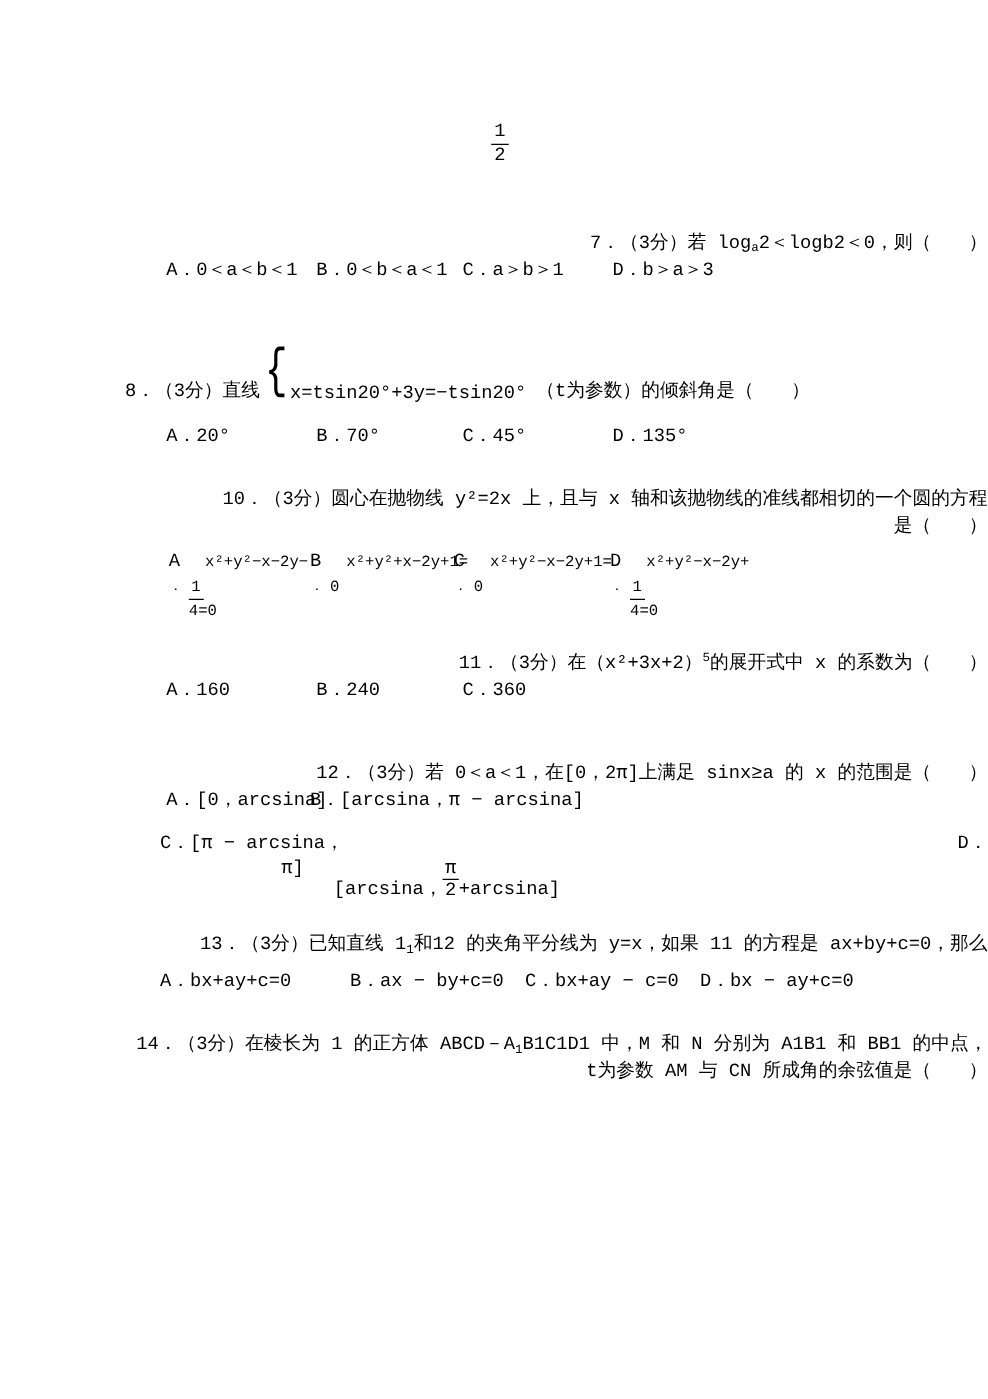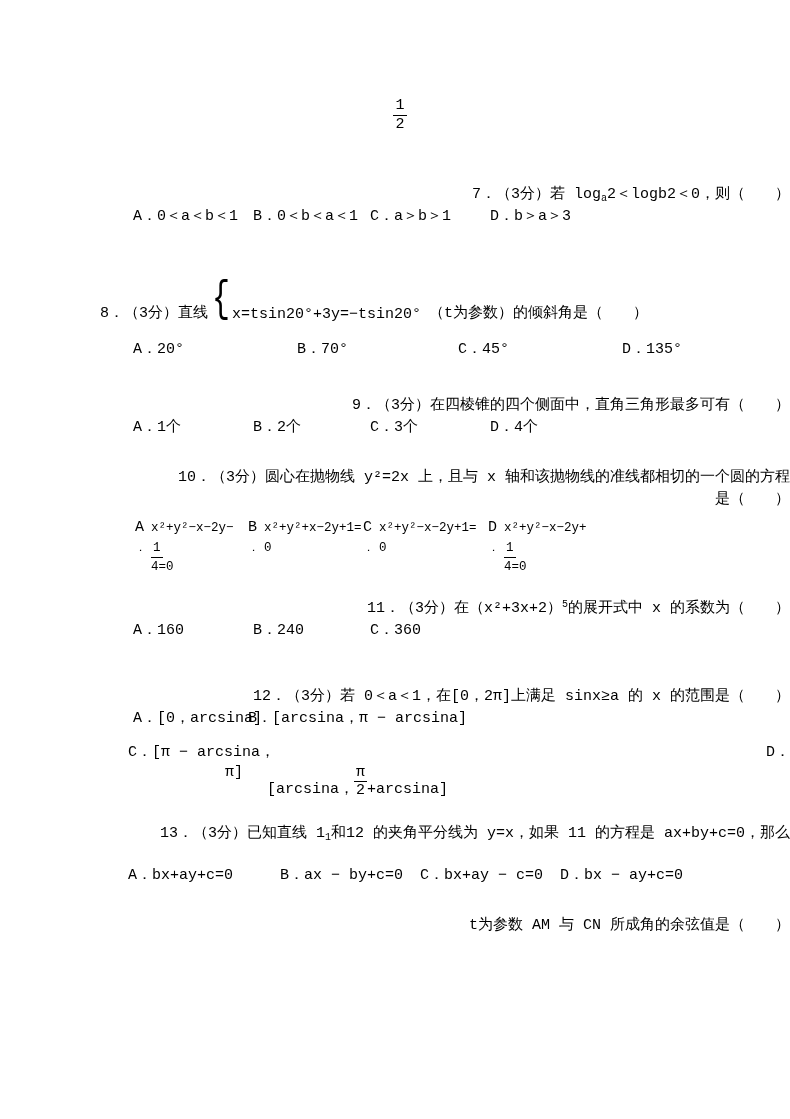--- a/index.html
+++ b/index.html
@@ -26,21 +26,21 @@
   
   .q8row{display:flex;align-items:flex-end;}
   .sysbox{display:flex;align-items:center;margin:0 8px 0 4px;}
   .brace{font-size:30px;line-height:44px;display:inline-block;transform:scaleY(1.45);transform-origin:center;margin-right:2px;}
   .syslines{display:flex;flex-direction:row;line-height:21px;white-space:nowrap;margin-top:32px;}
   
   .o10{display:flex;align-items:flex-start;}
   .o10 .lcol{display:flex;flex-direction:column;width:16px;line-height:22px;flex:none;}
   .o10 .lcol .dot{line-height:18px;font-size:11px;}
   .o10 .fcol{display:flex;flex-direction:column;font-size:12.5px;line-height:22px;}
-  .o10 .eqline{line-height:22px;}
+  .o10 .eqline{line-height:22px;margin-left:13px;}
   .l2col{display:flex;flex-direction:column;align-items:flex-start;line-height:18px;}
   .l2col .fn{border-bottom:1px solid #000;padding:0 2px;}
   .l2col .frow{display:flex;}
   .o10 .zeroline{line-height:18px;}
   
   .optc .l2{padding-left:27px;line-height:18px;}
   .optd{display:flex;flex-direction:column;}
   .optd .l2{display:flex;align-items:flex-end;padding-left:24px;line-height:18px;white-space:nowrap;}
   .optd .vfrac{line-height:17px;}
 </style>
@@ -71,37 +71,28 @@
       <span>8．（3分）直线</span>
       <span class="sysbox">
         <span class="brace">{</span>
         <span class="syslines">
           <span>x=tsin20°+3</span>
           <span>y=−tsin20°</span>
         </span>
       </span>
       <span>（t为参数）的倾斜角是（　　）</span>
     </div>
-    <div class="opts g4" style="margin-top:14px;gap:44px;">
+    <div class="opts g4" style="margin-top:14px;">
       <span class="opt"><span>A．</span><span>20°</span></span>
       <span class="opt"><span>B．</span><span>70°</span></span>
       <span class="opt"><span>C．</span><span>45°</span></span>
       <span class="opt"><span>D．</span><span>135°</span></span>
     </div>
   </section>
 
-  <section style="margin-top:34px;">
-    <span class="line">9．（3分）在四棱锥的四个侧面中，直角三角形最多可有（　　）</span>
-    <div class="opts g4">
-      <span class="opt"><span>A．</span><span>1个</span></span>
-      <span class="opt"><span>B．</span><span>2个</span></span>
-      <span class="opt"><span>C．</span><span>3个</span></span>
-      <span class="opt"><span>D．</span><span>4个</span></span>
-    </div>
-  </section>
 
   <section style="margin-top:28px;">
     <span class="line">10．（3分）圆心在抛物线 y²=2x 上，且与 x 轴和该抛物线的准线都相切的一个圆的方程</span>
     <span class="line">是（　　）</span>
     <div class="opts g10">
       <span class="o10">
         <span class="lcol">
             <span>A</span>
             <span class="dot">．</span>
           </span>
@@ -184,25 +175,26 @@
               <span>2</span>
             </span>
           <span>+arcsina]</span>
         </span>
       </span>
     </div>
   </section>
 
   <section style="margin-top:24px;">
     <span class="line"><span>13．（3分）已知直线 1</span><sub>1</sub><span>和12 的夹角平分线为 y=x，如果 11 的方程是 ax+by+c=0，那么</span></span>
-    <div class="opts g13" style="margin-top:20px;">
+    <div class="opts g13" style="margin-top:8px;">
       <span class="opt"><span>A．</span><span>bx+ay+c=0</span></span>
       <span class="opt"><span>B．</span><span>ax − by+c=0</span></span>
       <span class="opt"><span>C．</span><span>bx+ay − c=0</span></span>
       <span class="opt"><span>D．</span><span>bx − ay+c=0</span></span>
     </div>
   </section>
 
   <section style="margin-top:28px;">
+    <span class="line"><span>14．（3分）在棱长为 1 的正方体 ABCD－A</span><sub>1</sub><span>B1C1D1 中，M 和 N 分别为 A1B1 和 BB1 的中点，</span></span>
     <span class="line">t为参数 AM 与 CN 所成角的余弦值是（　　）</span>
   </section>
 
 </div>
 
 </body></html>

